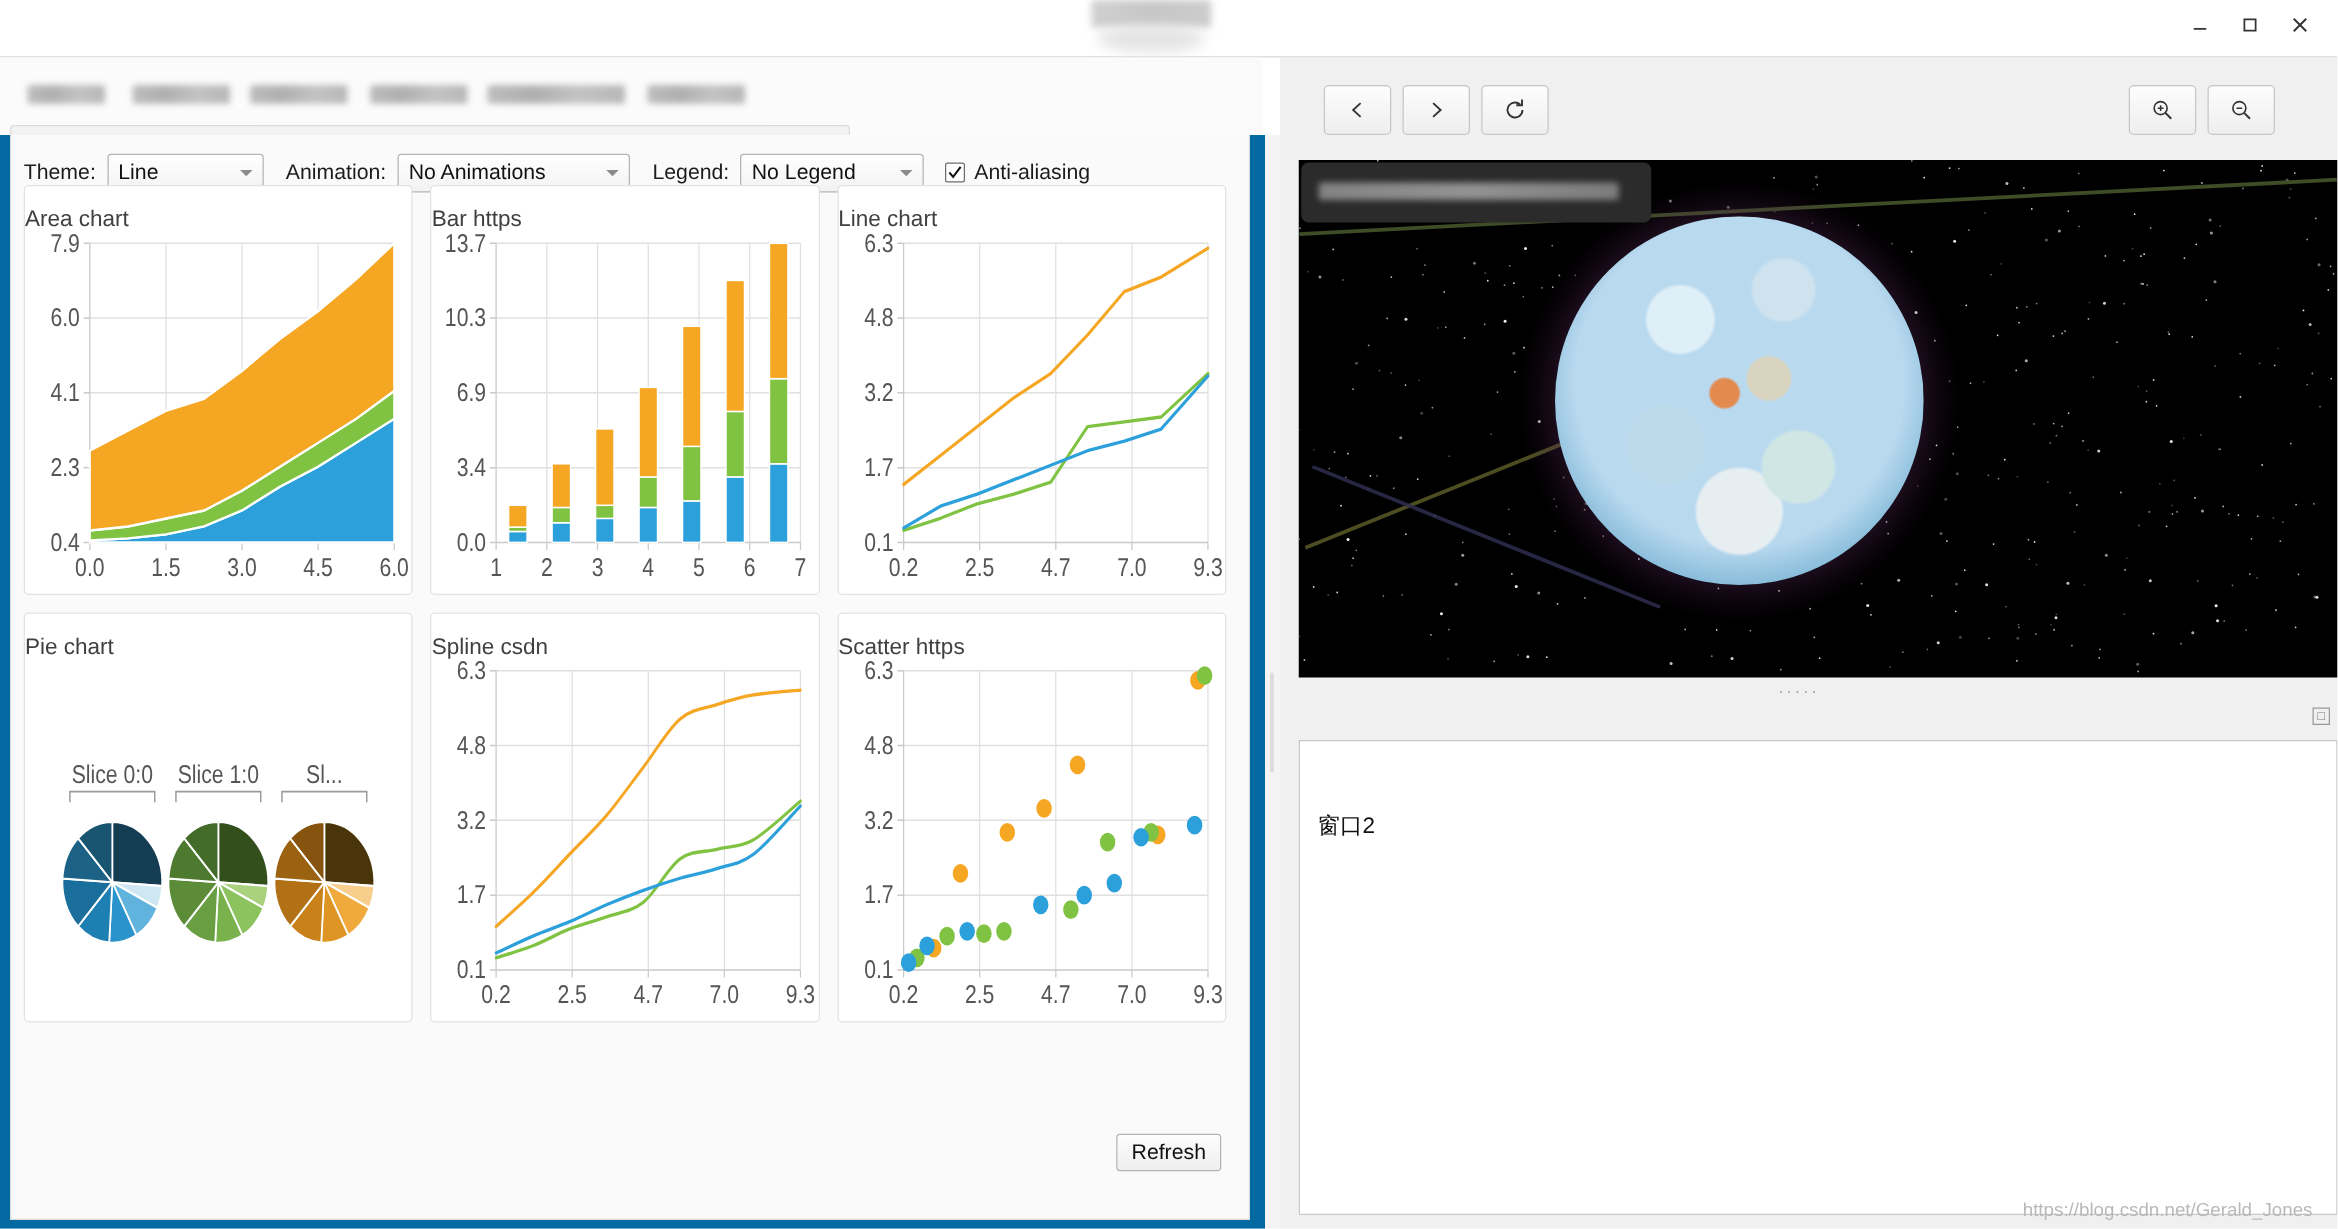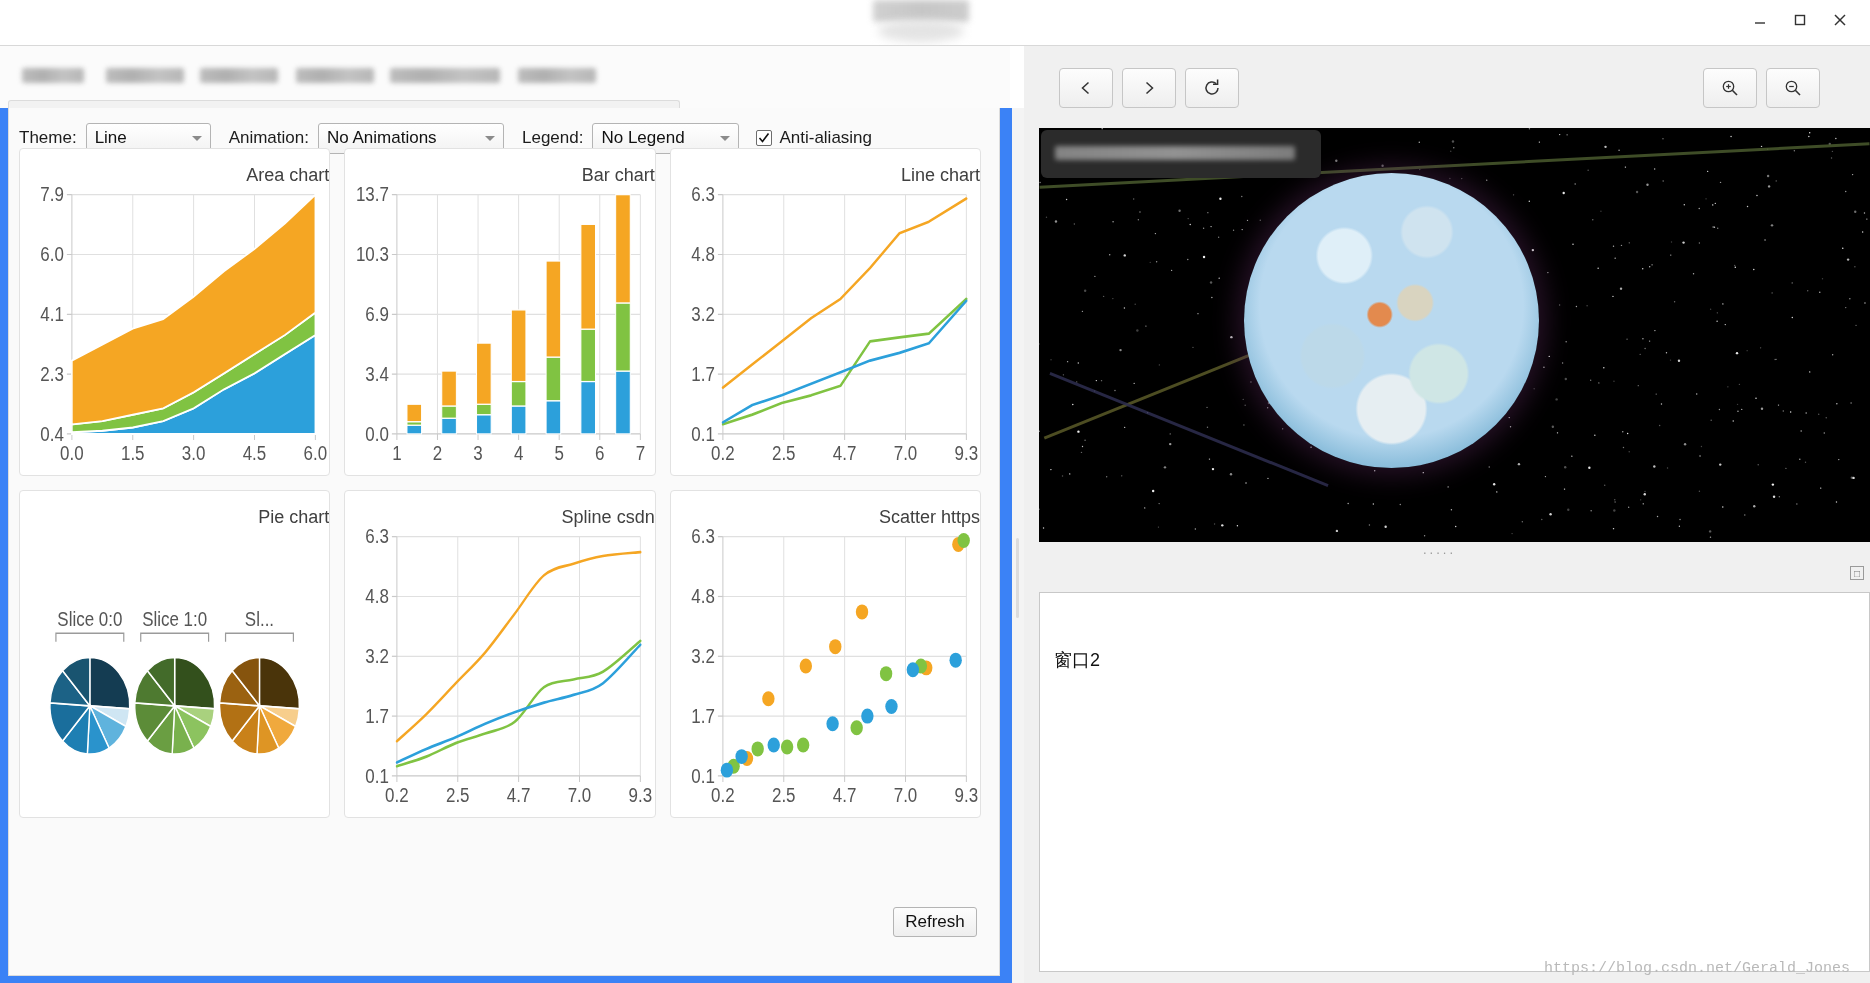--- a/index.html
+++ b/index.html
@@ -48,21 +48,21 @@
   }
   .blurtxt {
     position:absolute; height:15px; border-radius:2px;
     background:linear-gradient(90deg,#b6b6b6,#a8a8a8,#bdbdbd,#b0b0b0);
     filter:blur(2.6px); opacity:.9;
   }
 
   
   #leftpane {
     position:absolute; left:0; top:108px; width:1012px; height:875px;
-    background:#3b82f6;
+    background:#0369a1;
     padding-left:32px;
   }
   #leftinner {
     position:absolute; left:8px; top:0px; width:992px; height:868px;
     background:#fafafa; border:1px solid #dcdcdc; border-top:none;
   }
 
   
   #controls {
     position:absolute; left:10px; top:10px; width:960px; height:40px;
@@ -99,21 +99,21 @@
     position:absolute; left:10px; top:40px; width:962px; height:670px;
     display:grid; grid-template-columns:repeat(3,1fr);
     grid-template-rows:1fr 1fr; gap:14px 14px;
   }
   .card {
     background:#fff; border:1px solid #e2e2e2; border-radius:4px;
     position:relative; overflow:hidden;
   }
   .card-title {
     position:absolute; top:16px; left:0; width:100%;
-    text-align:right; font-size:18px; color:#404040;
+    text-align:left; font-size:18px; color:#404040;
   }
   .plot { position:absolute; left:0; top:36px; width:100%; height:calc(100% - 36px); }
   .plot svg { display:block; width:100%; height:100%; }
   .tick { font-size:17px; fill:#555; font-family:"Liberation Sans", sans-serif; }
   .gridline { stroke:#e0e0e0; stroke-width:1; }
   .axisline { stroke:#c9c9c9; stroke-width:1; }
 
   
   #refresh-row {
     position:absolute; right:22px; bottom:38px;
@@ -195,21 +195,21 @@
   }
   #textpane {
     position:absolute; left:15px; top:546px; width:831px; height:380px;
     background:#fff; border:1px solid #c8c8c8;
   }
   #textpane-label {
     position:absolute; left:14px; top:12px; font-size:18px; color:#111;margin-top:43px;
   }
   #watermark {
     position:absolute; right:20px; bottom:6px;
-    font-size:15px; color:#b9b9b9; font-family:Liberation Mono, monospace;
+    font-size:15px; color:#b9b9b9; font-family:Liberation Sans, sans-serif;
   }
 </style>
 </head>
 <body>
 
 <div id="titlebar">
   <div id="title-blur"></div>
   <div id="title-blur2"></div>
 
   <div class="winbtn" id="btn-min">
@@ -311,21 +311,21 @@
               <line x1="52" y1="206" x2="296" y2="206" class="axisline"></line>
               <line x1="52" y1="8" x2="52" y2="206" class="axisline"></line>
               <path d="M52,204.68 L82.5,203.36 L113,200.72 L143.5,195.44 L174,184.88 L204.5,169.04000000000002 L235,155.84 L265.5,140 L296,124.16 L296,206 L265.5,206 L235,206 L204.5,206 L174,206 L143.5,206 L113,206 L82.5,206 L52,206 Z" fill="#2CA0DB" stroke="#fff" stroke-width="1.6"></path>
               <path d="M52,198.08 L82.5,195.44 L113,190.16 L143.5,184.88 L174,171.68 L204.5,155.84 L235,140 L265.5,124.16 L296,105.67999999999999 L296,124.16 L265.5,140 L235,155.84 L204.5,169.04000000000002 L174,184.88 L143.5,195.44 L113,200.72 L82.5,203.36 L52,204.68 Z" fill="#80C342" stroke="#fff" stroke-width="1.6"></path>
               <path d="M52,145.28 L82.5,132.07999999999998 L113,118.88 L143.5,110.96 L174,92.47999999999999 L204.5,71.36000000000001 L235,52.880000000000024 L265.5,31.75999999999999 L296,8 L296,105.67999999999999 L265.5,124.16 L235,140 L204.5,155.84 L174,171.68 L143.5,184.88 L113,190.16 L82.5,195.44 L52,198.08 Z" fill="#F5A623" stroke="#fff" stroke-width="1.6"></path>
             </svg>
           </div>
       </div>
 
       <div class="card">
-        <div class="card-title">Bar chart</div>
+        <div class="card-title">Bar https</div>
         <div class="plot">
             <svg id="svg-bar" viewBox="0 0 310 240" preserveAspectRatio="none">
               <line x1="47" y1="206" x2="52" y2="206" class="axisline"></line>
               <text x="44" y="211.5" class="tick" text-anchor="end">0.0</text>
               <line x1="52" y1="156.5" x2="296" y2="156.5" class="gridline"></line>
               <line x1="47" y1="156.5" x2="52" y2="156.5" class="axisline"></line>
               <text x="44" y="162" class="tick" text-anchor="end">3.4</text>
               <line x1="52" y1="107" x2="296" y2="107" class="gridline"></line>
               <line x1="47" y1="107" x2="52" y2="107" class="axisline"></line>
               <text x="44" y="112.5" class="tick" text-anchor="end">6.9</text>

